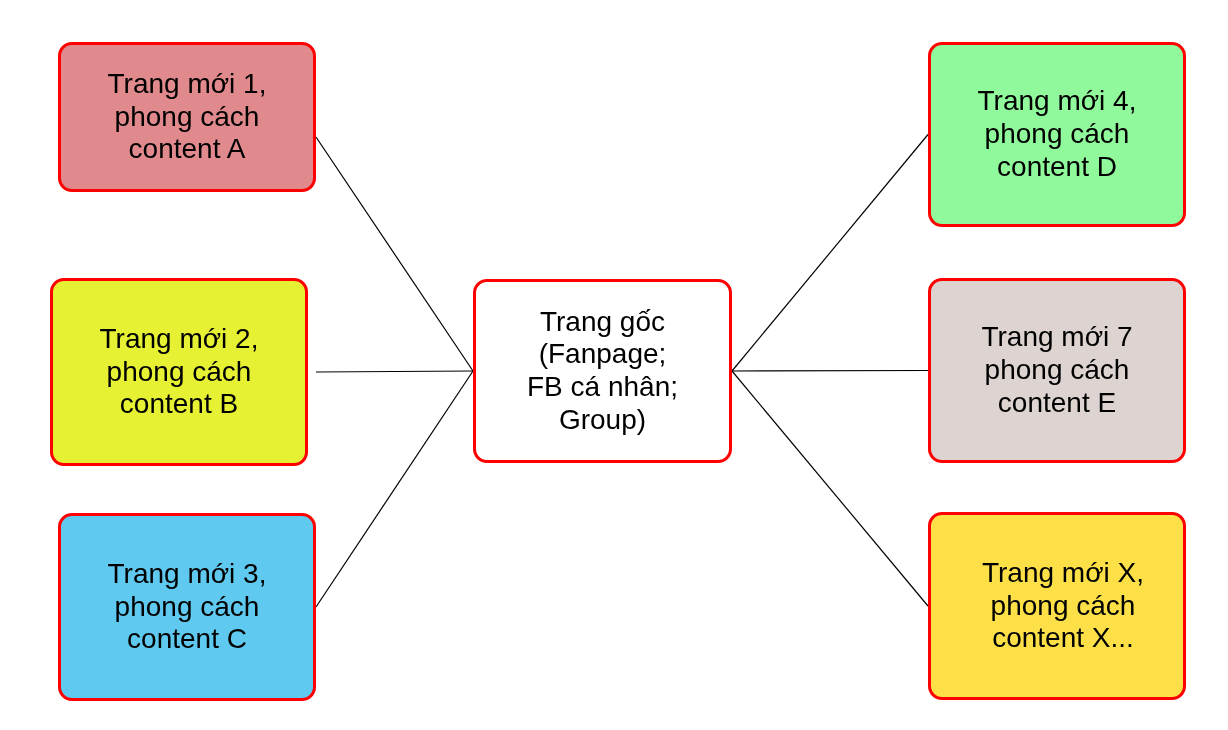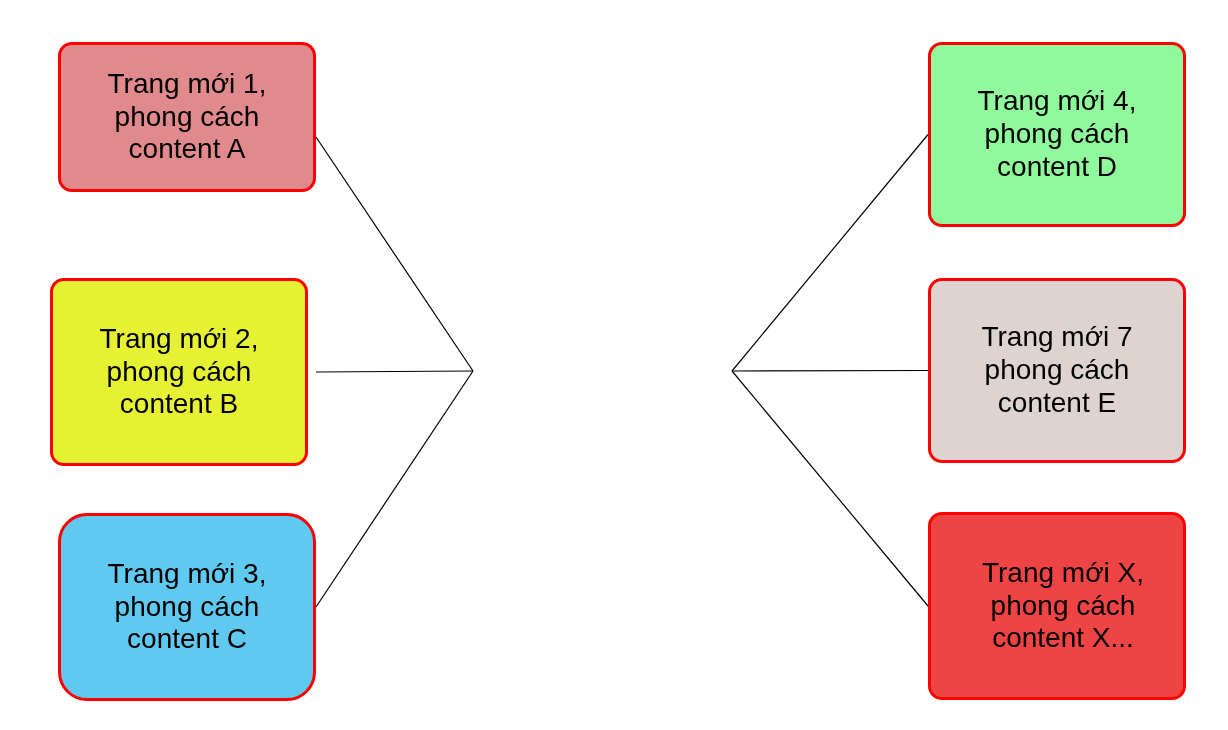--- a/index.html
+++ b/index.html
@@ -63,30 +63,34 @@
     </svg>
 
   <div class="node pos-n1" style="background: rgb(224, 138, 141);">Trang mới 1,
 phong cách
 content A</div>
 
   <div class="node pos-n2" style="background: rgb(231, 241, 51);">Trang mới 2,
 phong cách
 content B</div>
 
-  <div class="node pos-n3" style="background: rgb(95, 201, 239); border-radius: 29px;">Trang mới 3,
+  <div class="node pos-n3" style="background: rgb(95, 201, 239);">Trang mới 3,
 phong cách
 content C</div>
 
+  <div class="node pos-c" style="background: rgb(255, 255, 255);">Trang gốc
+(Fanpage;
+FB cá nhân;
+Group)</div>
 
   <div class="node pos-n4" style="background: rgb(143, 249, 155);">Trang mới 4,
 phong cách
 content D</div>
 
   <div class="node pos-n5" style="background: rgb(221, 212, 209);">Trang mới 7
 phong cách
 content E</div>
 
-  <div class="node pos-n6" style="background: #ef4444; padding-left: 12px;">Trang mới X,
+  <div class="node pos-n6" style="background: #fde047; padding-left: 12px;">Trang mới X,
 phong cách
 content X...</div>
 
 </div>
 
 </body></html>

